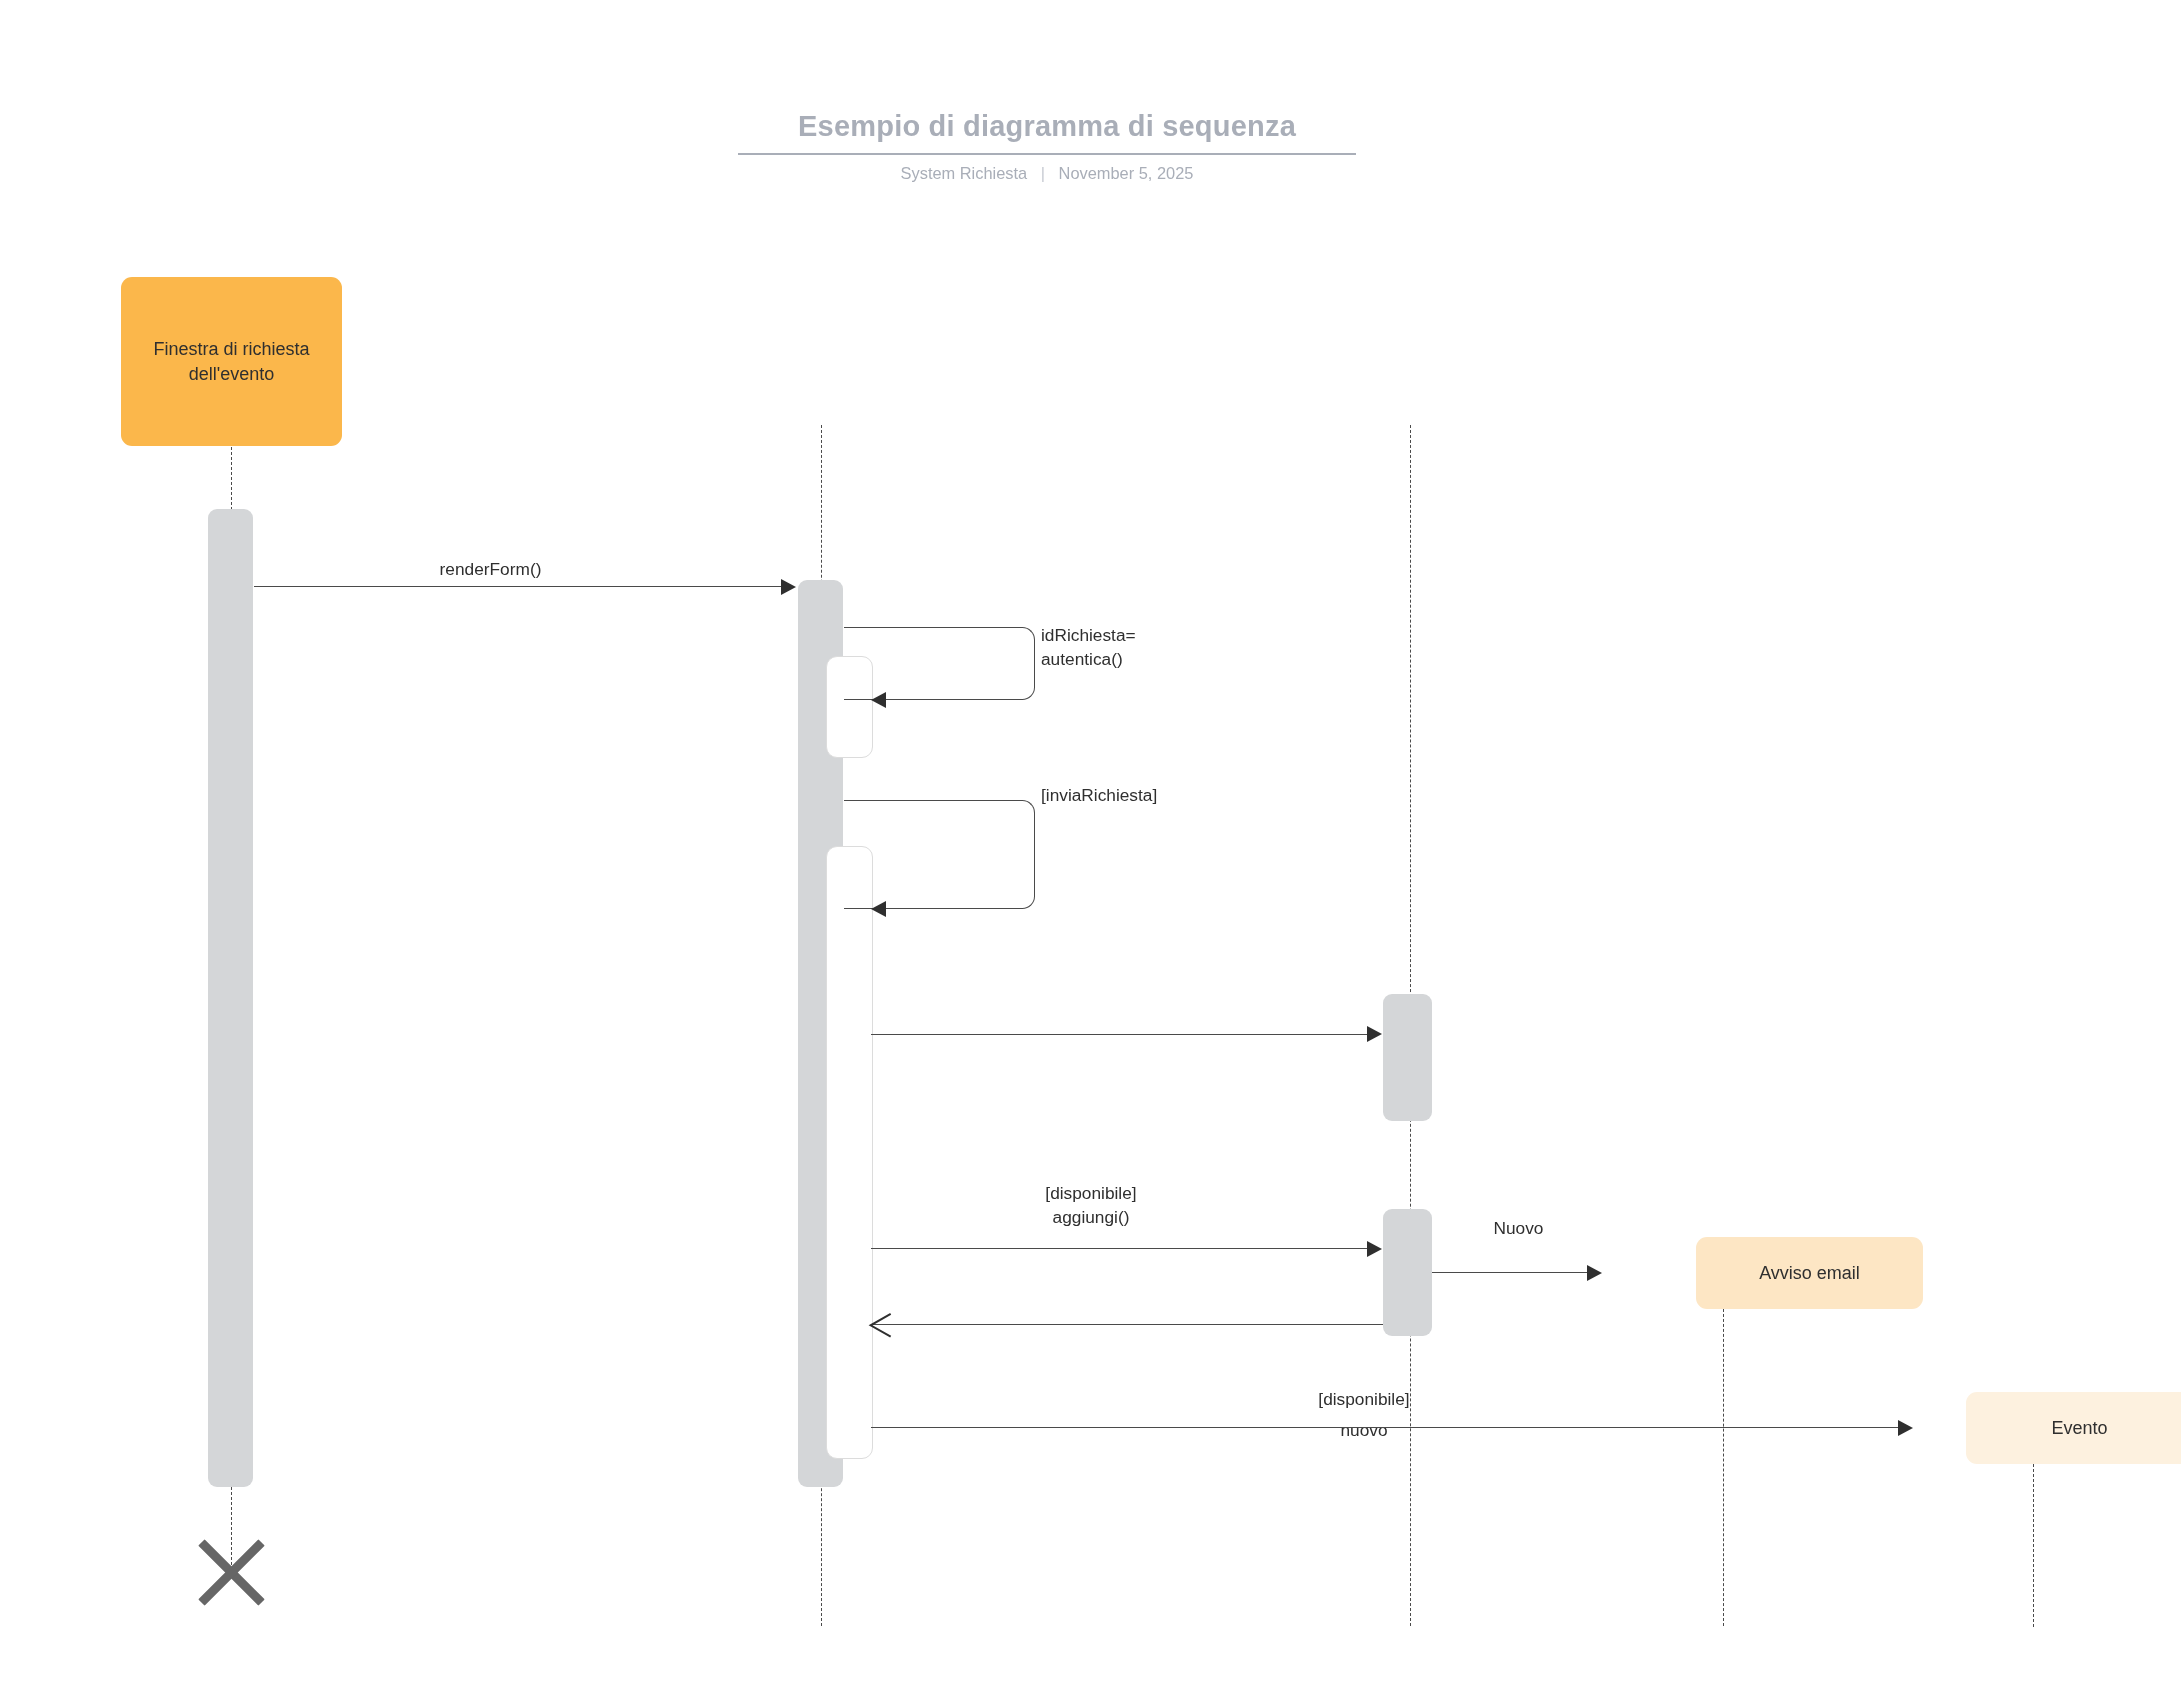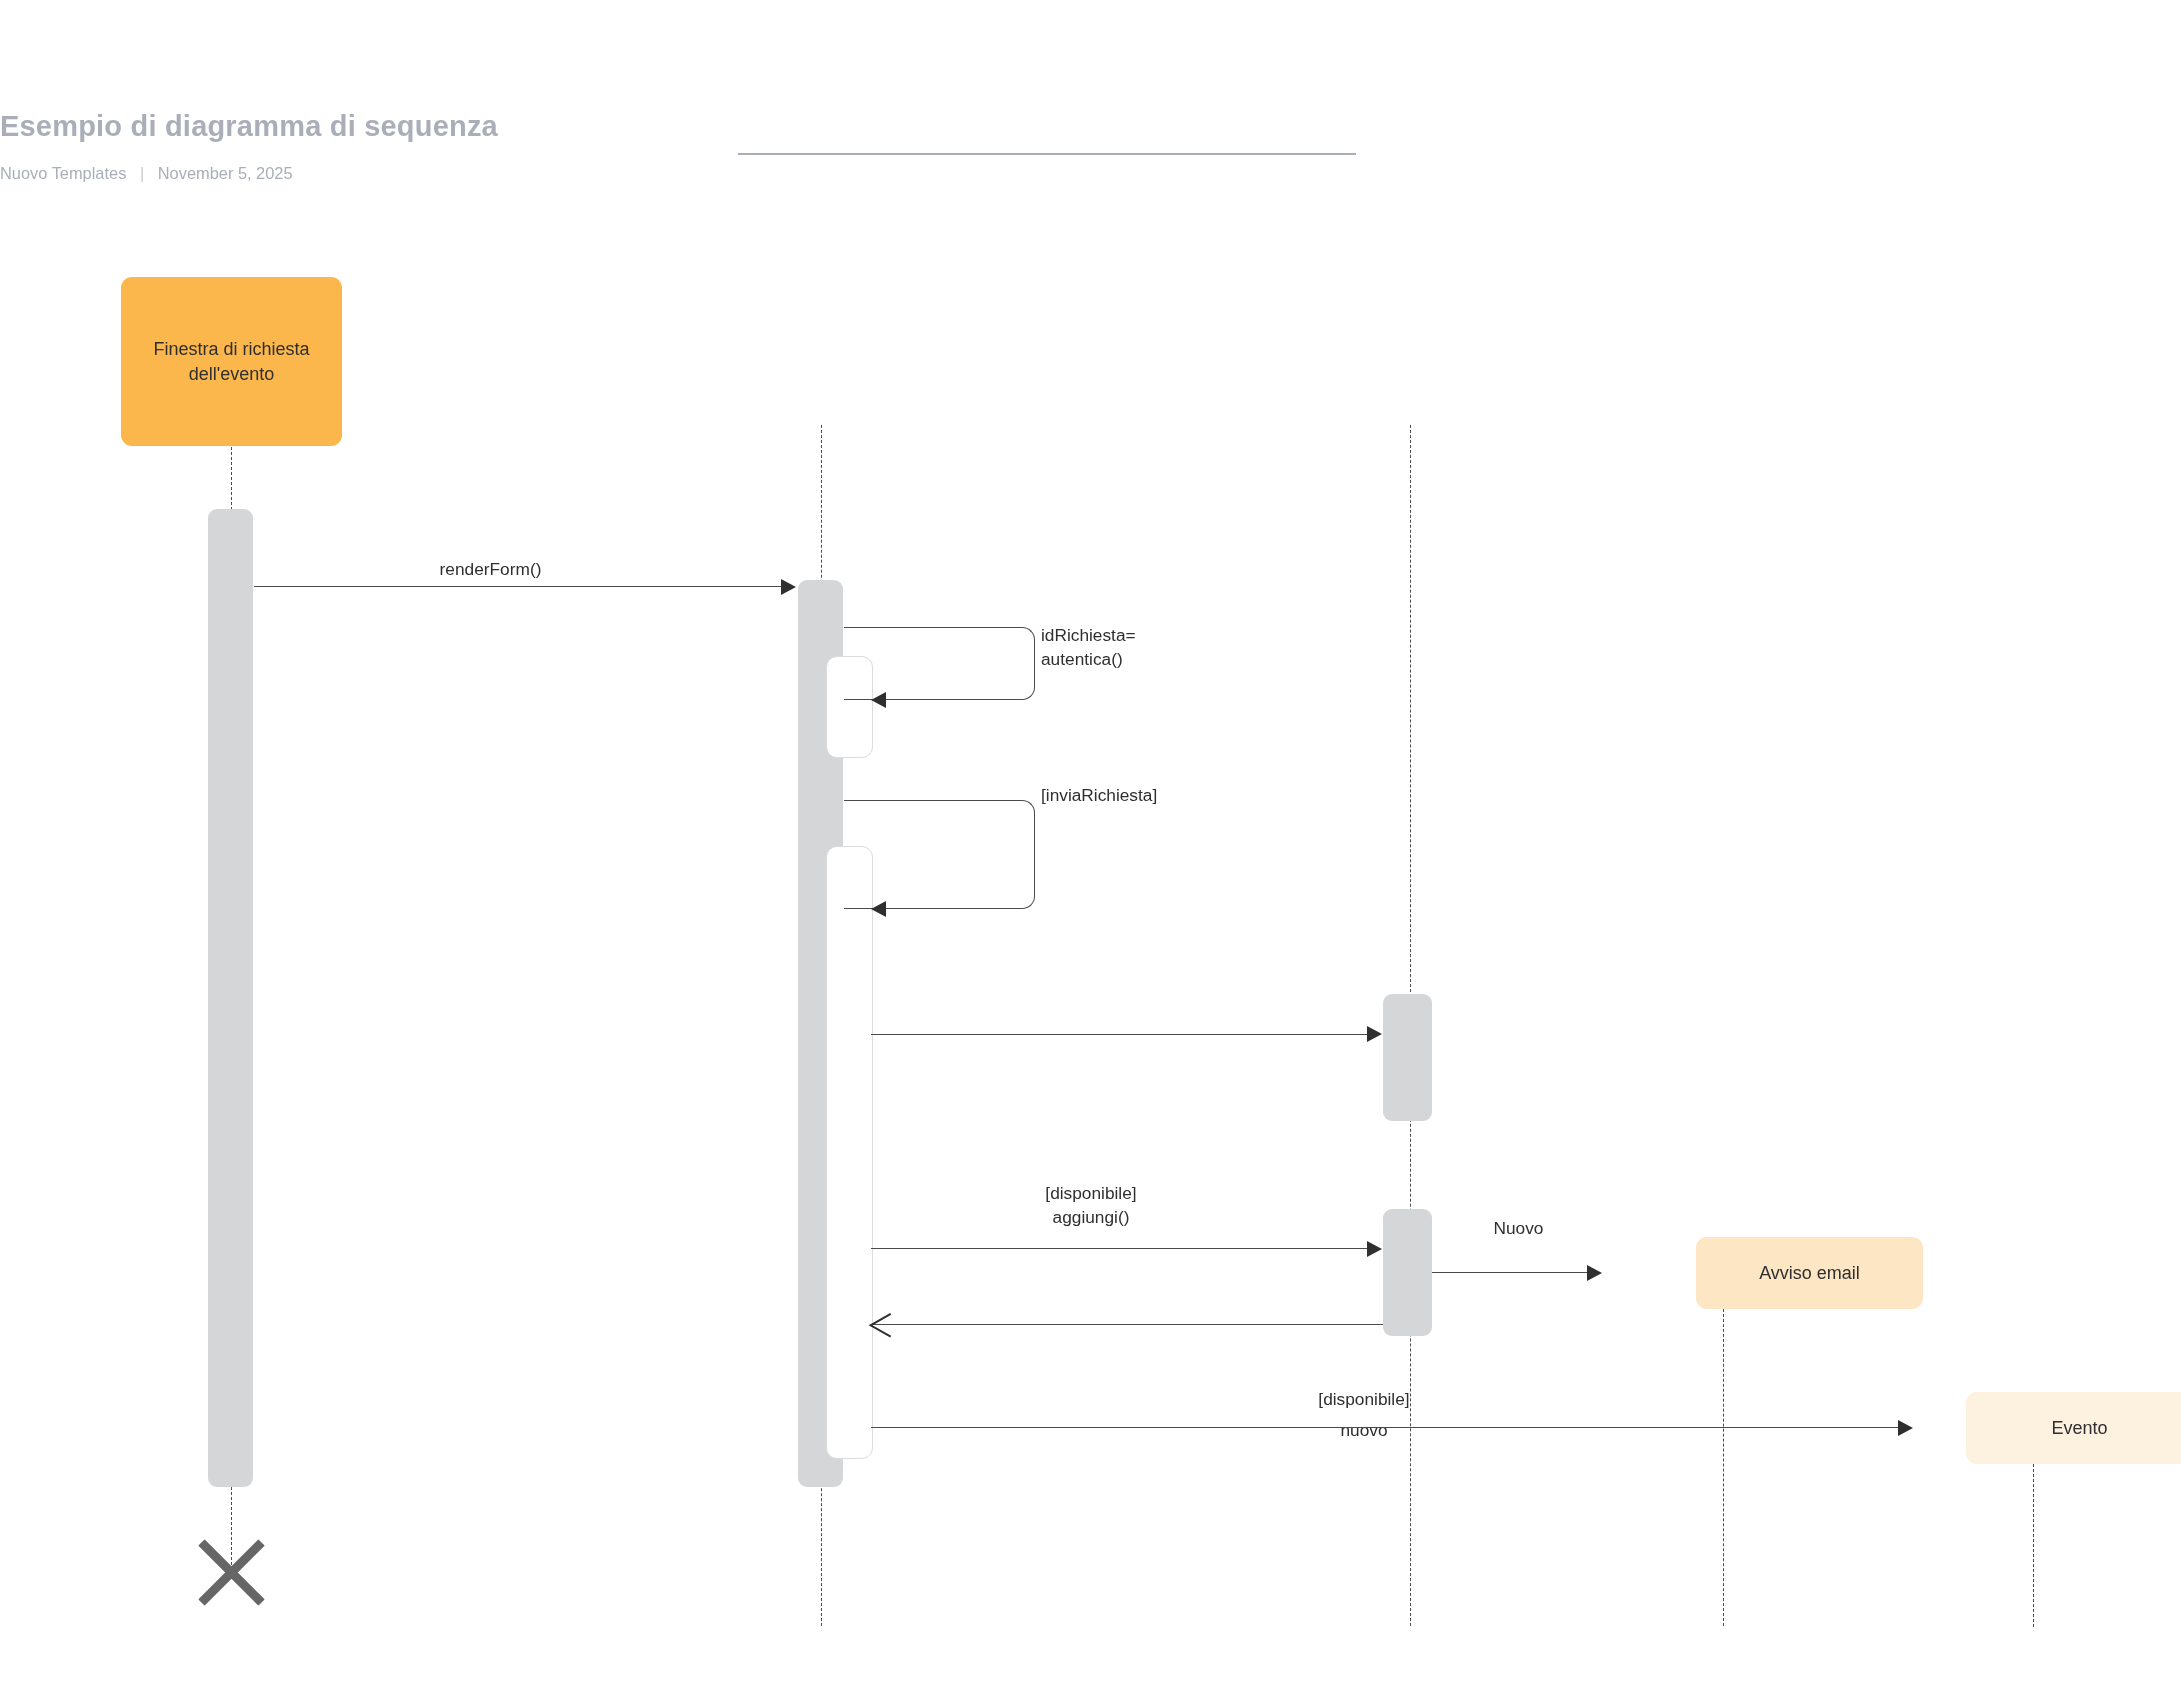--- a/index.html
+++ b/index.html
@@ -18,20 +18,21 @@
     background: #ffffff;
     overflow: hidden;
   }
 
   
   .doc-header {
     position: absolute;
     left: 0;
     top: 109px;
     width: 2094px;
+    text-align: center;
   }
   .doc-title {
     font-size: 29px;
     font-weight: bold;
     color: #a9aeb8;
     letter-spacing: 0.2px;
     line-height: 35px;
     padding-bottom: 9px;
     display: inline-block;
   }
@@ -145,21 +146,21 @@
 </style>
 </head>
 <body>
 
 <div id="canvas">
 
   <div class="doc-header">
     <div class="doc-title">Esempio di diagramma di sequenza</div>
     <div class="title-rule"></div>
     <div class="doc-sub">
-      <span>Nuovo Templates</span>
+      <span>System Richiesta</span>
       <span class="divider">|</span>
       <span>November 5, 2025</span>
     </div>
   </div>
 
   <div class="lifeline" style="left:231px;  top:447px;  height:1123px;"></div>
   <div class="lifeline" style="left:821px;  top:425px;  height:1201px;"></div>
   <div class="lifeline" style="left:1410px; top:425px;  height:1201px;"></div>
   <div class="lifeline" style="left:1723px; top:1309px; height:317px;"></div>
   <div class="lifeline" style="left:2033px; top:1464px; height:163px;"></div>

